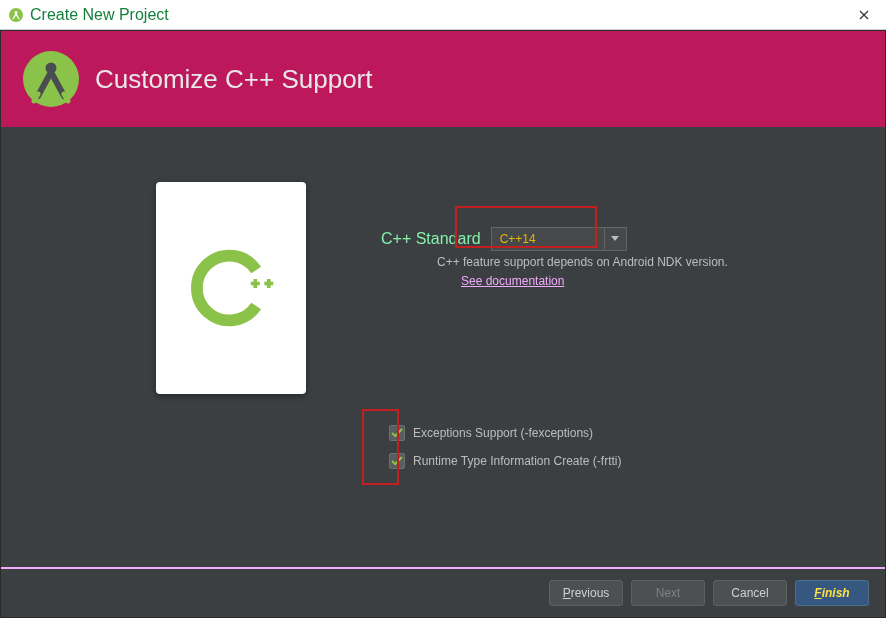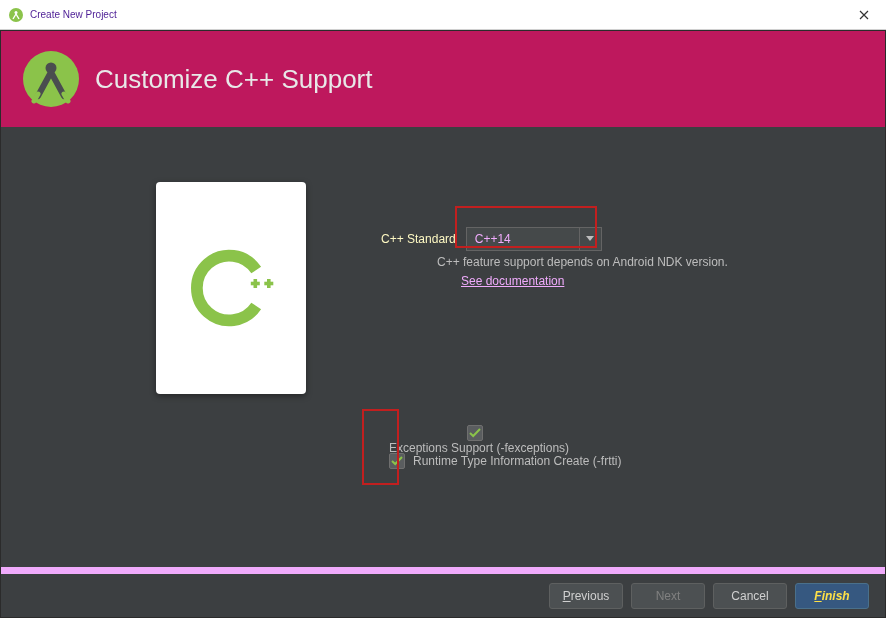--- a/index.html
+++ b/index.html
@@ -14,21 +14,21 @@
     display: flex;
     align-items: center;
     padding: 0 8px;
     position: relative;
   }
   .titlebar .app-icon {
     width: 16px; height: 16px;
     margin-right: 6px;
     display: flex; align-items: center; justify-content: center;
   }
-  .titlebar .title-text { font-size: 10px; color: #4c1d95; }
+  .titlebar .title-text { font-size: 16px; color: #15803d; }
   .titlebar .close-btn {
     position: absolute; right: 0; top: 0;
     width: 45px; height: 30px;
     display: flex; align-items: center; justify-content: center;
     font-size: 14px; color: #333;
     cursor: pointer;
   }
 
   
   .window-body {
@@ -82,36 +82,36 @@
   .cpp-card svg { width: 90px; height: 90px; }
 
   .form-row {
     position: absolute;
     left: 380px;
     top: 100px;
     display: flex;
     align-items: center;
   }
   .form-label {
-    color: #fef9c3;
-    font-size: 12px;
+    color: #86efac;
+    font-size: 16px;
     margin-right: 10px;
   }
   .select-wrap {
     width: 136px;
     height: 24px;
     background: #45494a;
     border: 1px solid #646464;
     display: flex;
     align-items: center;
     position: relative;
     cursor: pointer;
   }
   .select-wrap .select-value {
-    color: #f0abfc;
+    color: #eab308;
     font-size: 12px;
     padding-left: 8px;
   }
   .select-wrap .select-arrow {
     position: absolute;
     right: 0; top: 0;
     width: 22px; height: 100%;
     border-left: 1px solid #646464;
     display: flex; align-items: center; justify-content: center;
   }
@@ -133,21 +133,21 @@
     text-decoration: underline;
     cursor: pointer;
   }
 
   .checkbox-row {
     position: absolute;
     left: 388px;
     display: flex;
     align-items: center;
   }
-  .checkbox-row.r1 { top: 298px; flex-direction: column; }
+  .checkbox-row.r1 { top: 298px; }
   .checkbox-row.r2 { top: 326px; }
   .chk {
     width: 16px; height: 16px;
     background: #5a5d5f;
     border: 1px solid #6f6f6f;
     border-radius: 2px;
     display: inline-flex;
     align-items: center;
     justify-content: center;
     margin-right: 8px;
@@ -161,21 +161,21 @@
     position: absolute;
     border: 2px solid #c21f1f;
     pointer-events: none;
   }
   .highlight.h1 { left: 454px; top: 79px; width: 142px; height: 42px; }
   .highlight.h2 { left: 361px; top: 282px; width: 37px; height: 76px; }
 
   
   .footer {
     height: 50px;
-    border-top: 7px solid #f0abfc;
+    border-top: 2px solid #f0abfc;
     display: flex;
     align-items: center;
     justify-content: flex-end;
     padding: 0 16px;
     gap: 8px;
   }
   .btn {
     min-width: 74px;
     height: 26px;
     background: #4c5052;

